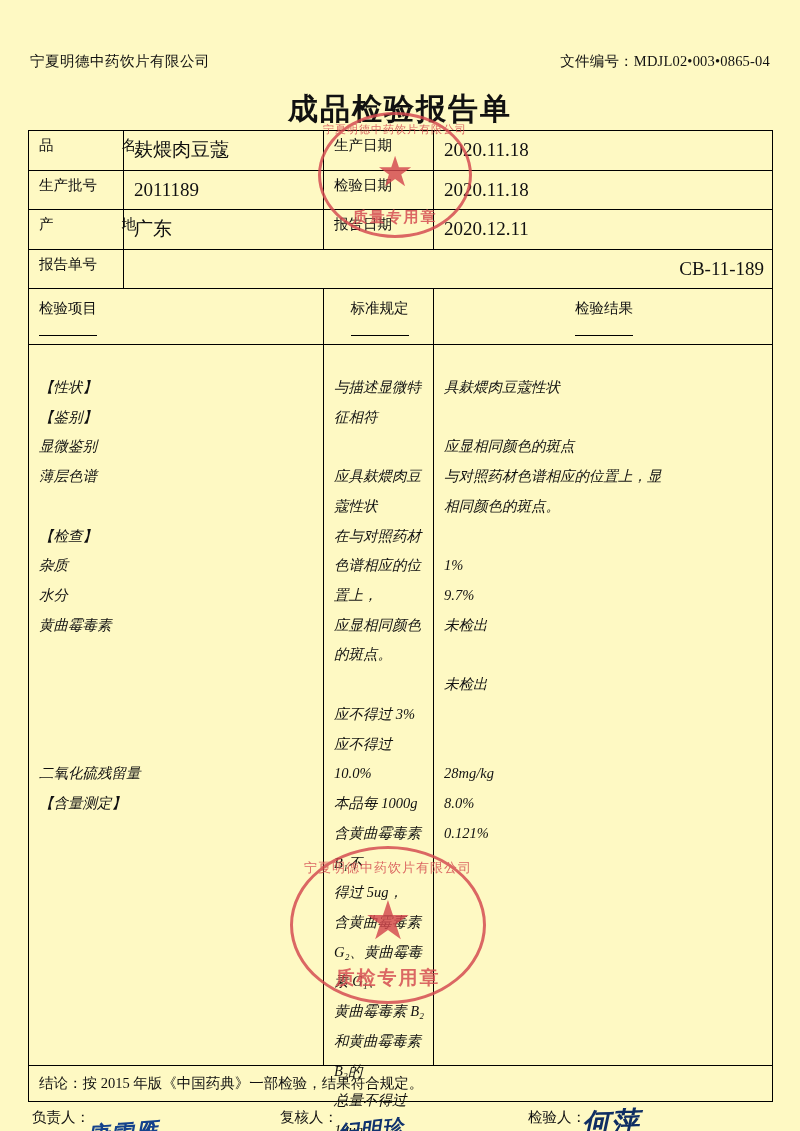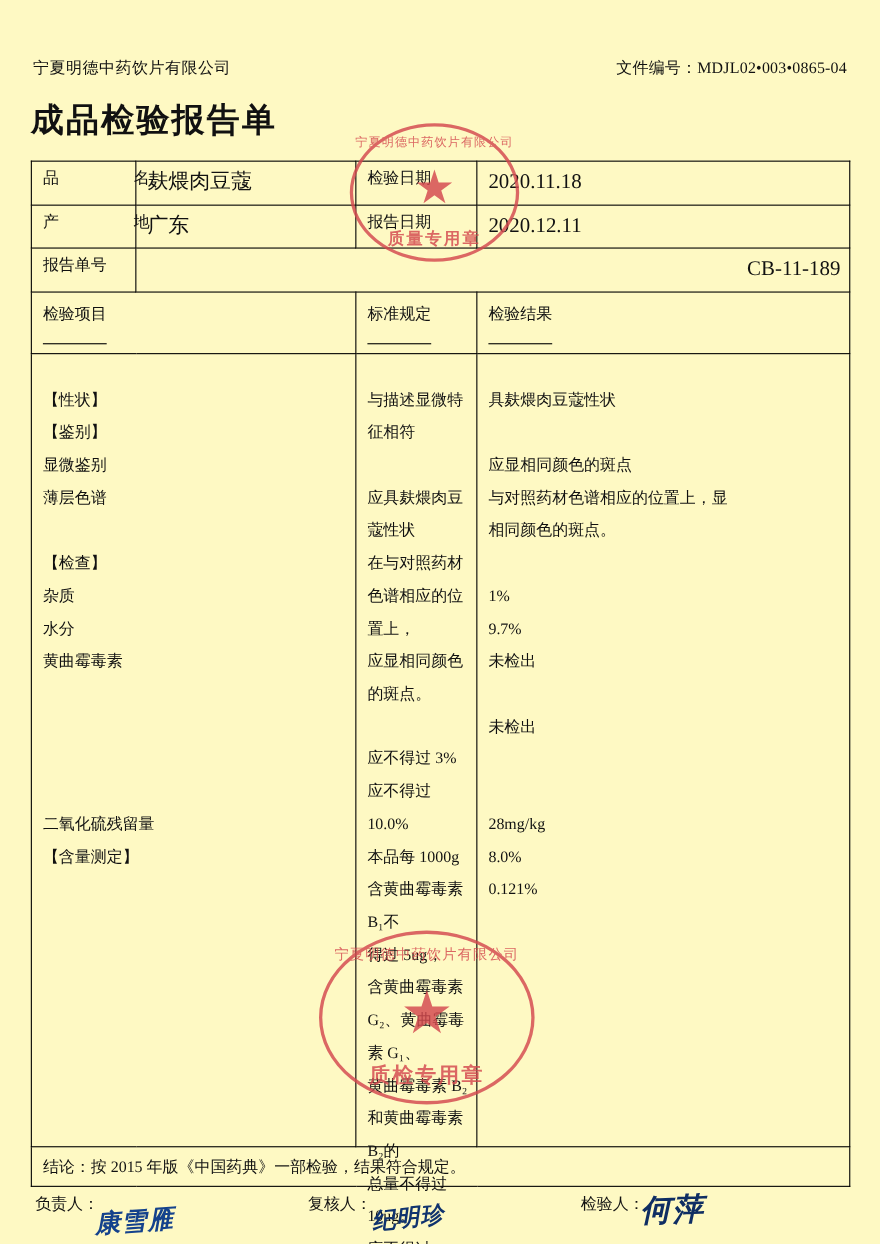--- a/index.html
+++ b/index.html
@@ -33,26 +33,25 @@
     padding: 0 2px 0 2px;
     margin-top: 30px;
   }
   .company {
     letter-spacing: 0.5px;
   }
   .docno {
     letter-spacing: 0.2px;
   }
   .title {
-    text-align: left;
+    text-align: center;
     font-size: 30px;
     font-weight: bold;
     letter-spacing: 2px;
     margin-top: 18px;
-    margin-bottom: 16px;
   }
   table.main {
     width: 100%;
     border-collapse: collapse;
     table-layout: fixed;
   }
   table.main td {
     border: 1px solid #000;
     padding: 0;
     vertical-align: top;
@@ -72,26 +71,27 @@
   .center { text-align: right; }
   .underlined {
     display: inline-block;
     border-bottom: 1px solid #000;
     padding-bottom: 17px;
   }
   .hdr-cell {
     padding: 10px 8px 8px 10px;
     font-size: 14.5px;
   }
-  .hdr-center { text-align: left; }
+  .hdr-center { text-align: center; }
   .body-col {
     font-size: 14.5px;
     line-height: 2.05;
     padding: 10px 8px 10px 10px;
     height: 700px;
+    font-style: italic;
   }
   .body-col p { margin: 0; }
   .gap { height: 18px; }
   .concl {
     font-size: 14.5px;
     padding: 8px 10px;
   }
   .signrow {
     display: flex;
     margin-top: 6px;
@@ -195,20 +195,34 @@
         <col style="width:110px">
         <col style="width:339px">
       </colgroup>
       <tbody>
         <tr class="rowh">
           <td>
               <div class="lbl sp2">品　　名</div>
             </td>
           <td>
               <div class="cell">麸煨肉豆蔻</div>
+            </td>
+          <td>
+              <div class="lbl">生产日期</div>
+            </td>
+          <td>
+              <div class="cell">2020.11.18</div>
+            </td>
+        </tr>
+        <tr class="rowh">
+          <td>
+              <div class="lbl">生产批号</div>
+            </td>
+          <td>
+              <div class="cell">2011189</div>
             </td>
           <td>
               <div class="lbl">检验日期</div>
             </td>
           <td>
               <div class="cell">2020.11.18</div>
             </td>
         </tr>
         <tr class="rowh">
           <td>

